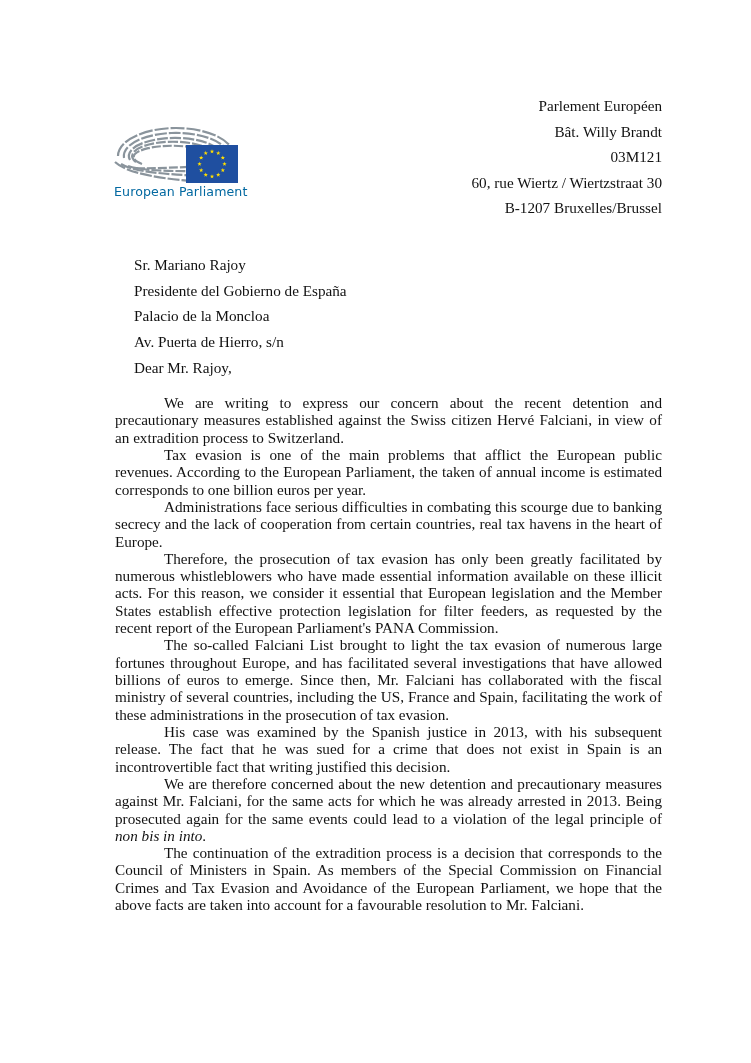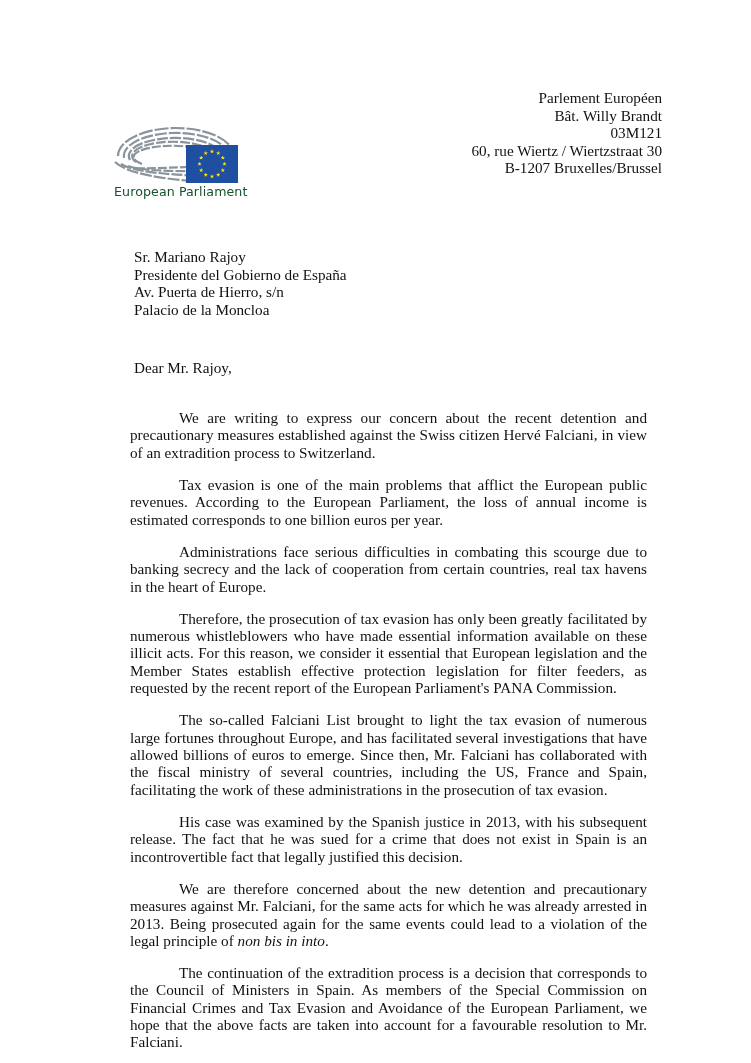--- a/index.html
+++ b/index.html
@@ -1,29 +1,29 @@
 <!DOCTYPE html>
 <html><head>
 <meta charset="utf-8">
 <style>
   html, body { margin: 0; padding: 0; background: #ffffff; }
   body { width: 751px; height: 1063px; position: relative; overflow: hidden; }
   .page { position: absolute; left: 0; top: 0; width: 751px; height: 1063px; background: #fff;
           font-family: "Liberation Serif", serif; color: #111; font-size: 15.2px; }
   .logo { position: absolute; left: 112px; top: 112px; width: 130px; height: 92px; }
   .logo-text { position: absolute; left: 114px; top: 184px; font-family: "DejaVu Sans", sans-serif;
-               font-size: 12.6px; color: #14532d; letter-spacing: 0.1px; white-space: nowrap; }
+               font-size: 12.6px; color: #0369a1; letter-spacing: 0.1px; white-space: nowrap; }
   .sender { position: absolute; right: 89px; top: 89px; text-align: right; line-height: 17.6px; }
   .recipient { position: absolute; left: 134px; top: 248px; line-height: 17.6px; }
   .salutation { position: absolute; left: 134px; top: 359px; line-height: 17.6px; }
   .body { position: absolute; left: 115px; top: 394px; width: 547px; line-height: 17.32px;
           text-align: justify; }
-  .body p { margin: 15px; text-indent: 49px; }
+  .body p { margin: 0; text-indent: 49px; }
   .closing { position: absolute; left: 134px; top: 933px; line-height: 18px; }
-  .line { white-space: nowrap; }
+  .line { white-space: nowrap; margin-top: 8px; }
 </style>
 </head>
 <body>
 
 <div class="page">
 
   <svg class="logo" viewBox="0 0 130 92">
     <g fill="none" stroke="#8a949c" stroke-linecap="butt">
       <path d="M6,44 A58,28 0 0 1 122,44" stroke-width="2.2" stroke-dasharray="14 2"></path>
       <path d="M12,46 A52,23 0 0 1 116,42" stroke-width="2.2" stroke-dasharray="12 2"></path>
@@ -59,30 +59,30 @@
     <div class="line">Parlement Européen</div>
     <div class="line">Bât. Willy Brandt</div>
     <div class="line">03M121</div>
     <div class="line">60, rue Wiertz / Wiertzstraat 30</div>
     <div class="line">B-1207 Bruxelles/Brussel</div>
   </div>
 
   <div class="recipient">
     <div class="line">Sr. Mariano Rajoy</div>
     <div class="line">Presidente del Gobierno de España</div>
+    <div class="line">Palacio de la Moncloa</div>
     <div class="line">Av. Puerta de Hierro, s/n</div>
-    <div class="line">Palacio de la Moncloa</div>
   </div>
 
   <div class="salutation">Dear Mr. Rajoy,</div>
 
   <div class="body">
     <p>We are writing to express our concern about the recent detention and precautionary measures established against the Swiss citizen Hervé Falciani, in view of an extradition process to Switzerland.</p>
-    <p>Tax evasion is one of the main problems that afflict the European public revenues. According to the European Parliament, the loss of annual income is estimated corresponds to one billion euros per year.</p>
+    <p>Tax evasion is one of the main problems that afflict the European public revenues. According to the European Parliament, the taken of annual income is estimated corresponds to one billion euros per year.</p>
     <p>Administrations face serious difficulties in combating this scourge due to banking secrecy and the lack of cooperation from certain countries, real tax havens in the heart of Europe.</p>
     <p>Therefore, the prosecution of tax evasion has only been greatly facilitated by numerous whistleblowers who have made essential information available on these illicit acts. For this reason, we consider it essential that European legislation and the Member States establish effective protection legislation for filter feeders, as requested by the recent report of the European Parliament's PANA Commission.</p>
     <p>The so-called Falciani List brought to light the tax evasion of numerous large fortunes throughout Europe, and has facilitated several investigations that have allowed billions of euros to emerge. Since then, Mr. Falciani has collaborated with the fiscal ministry of several countries, including the US, France and Spain, facilitating the work of these administrations in the prosecution of tax evasion.</p>
-    <p>His case was examined by the Spanish justice in 2013, with his subsequent release. The fact that he was sued for a crime that does not exist in Spain is an incontrovertible fact that legally justified this decision.</p>
+    <p>His case was examined by the Spanish justice in 2013, with his subsequent release. The fact that he was sued for a crime that does not exist in Spain is an incontrovertible fact that writing justified this decision.</p>
     <p><span>We are therefore concerned about the new detention and precautionary measures against Mr. Falciani, for the same acts for which he was already arrested in 2013. Being prosecuted again for the same events could lead to a violation of the legal principle of </span><em>non bis in into</em><span>.</span></p>
     <p>The continuation of the extradition process is a decision that corresponds to the Council of Ministers in Spain. As members of the Special Commission on Financial Crimes and Tax Evasion and Avoidance of the European Parliament, we hope that the above facts are taken into account for a favourable resolution to Mr. Falciani.</p>
   </div>
 
 </div>
 
 </body></html>

